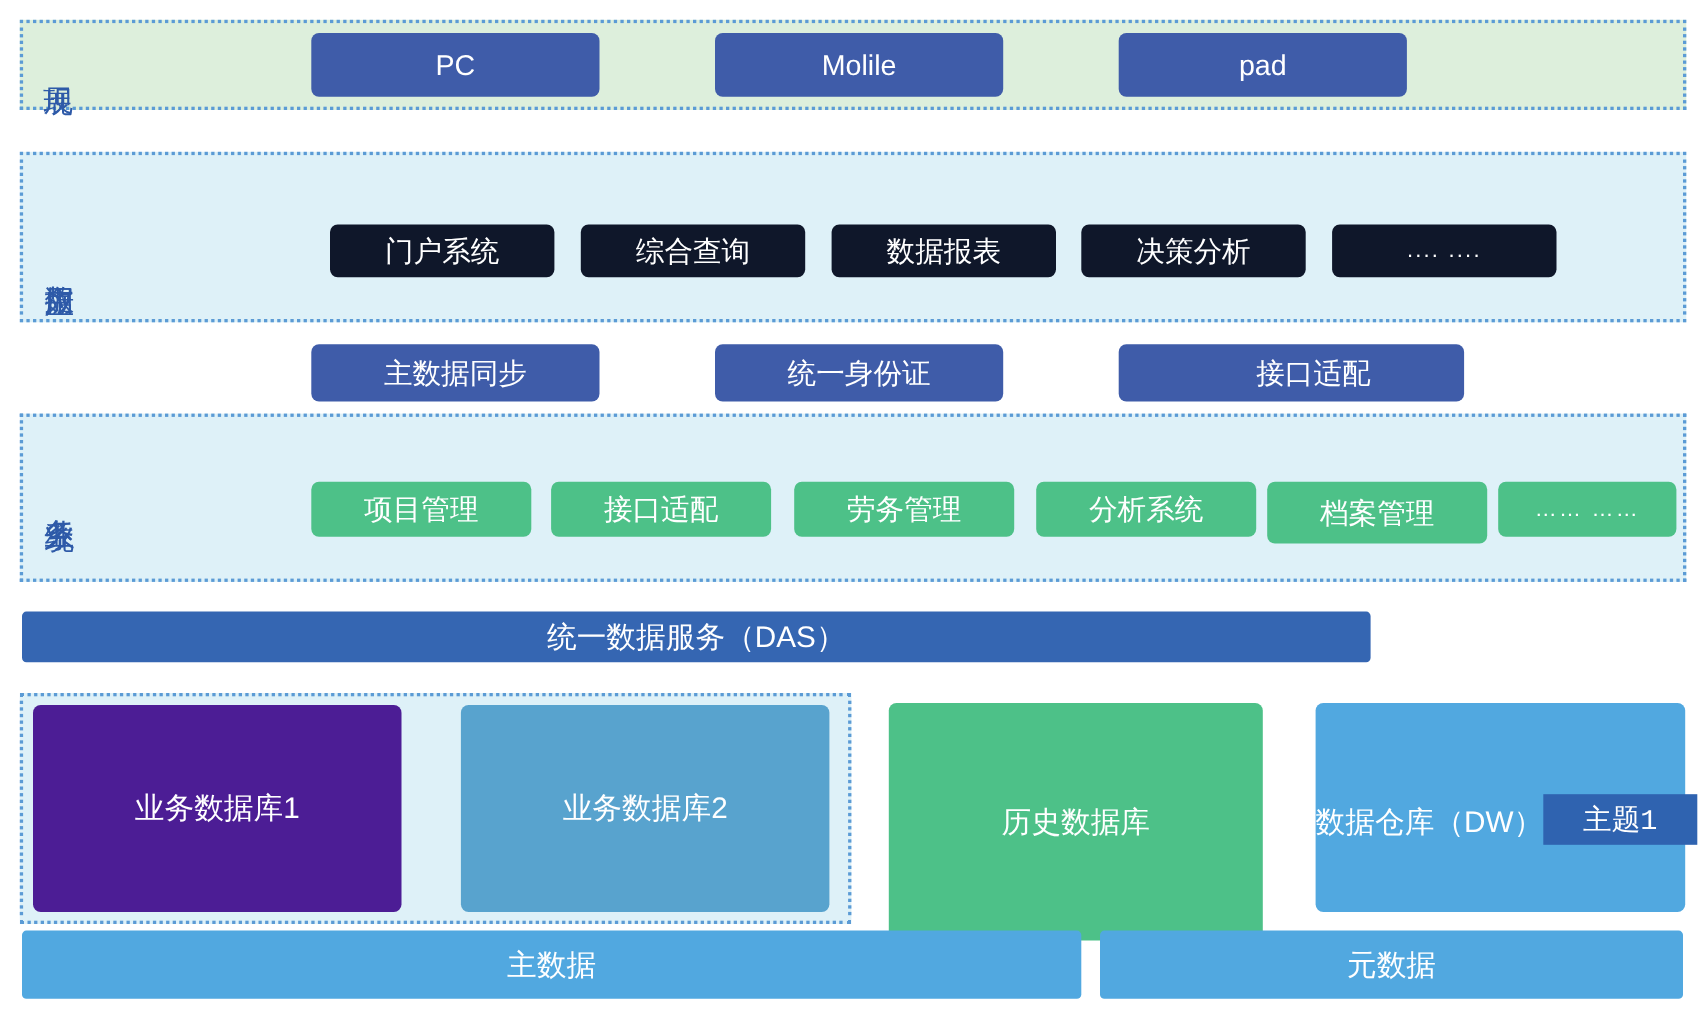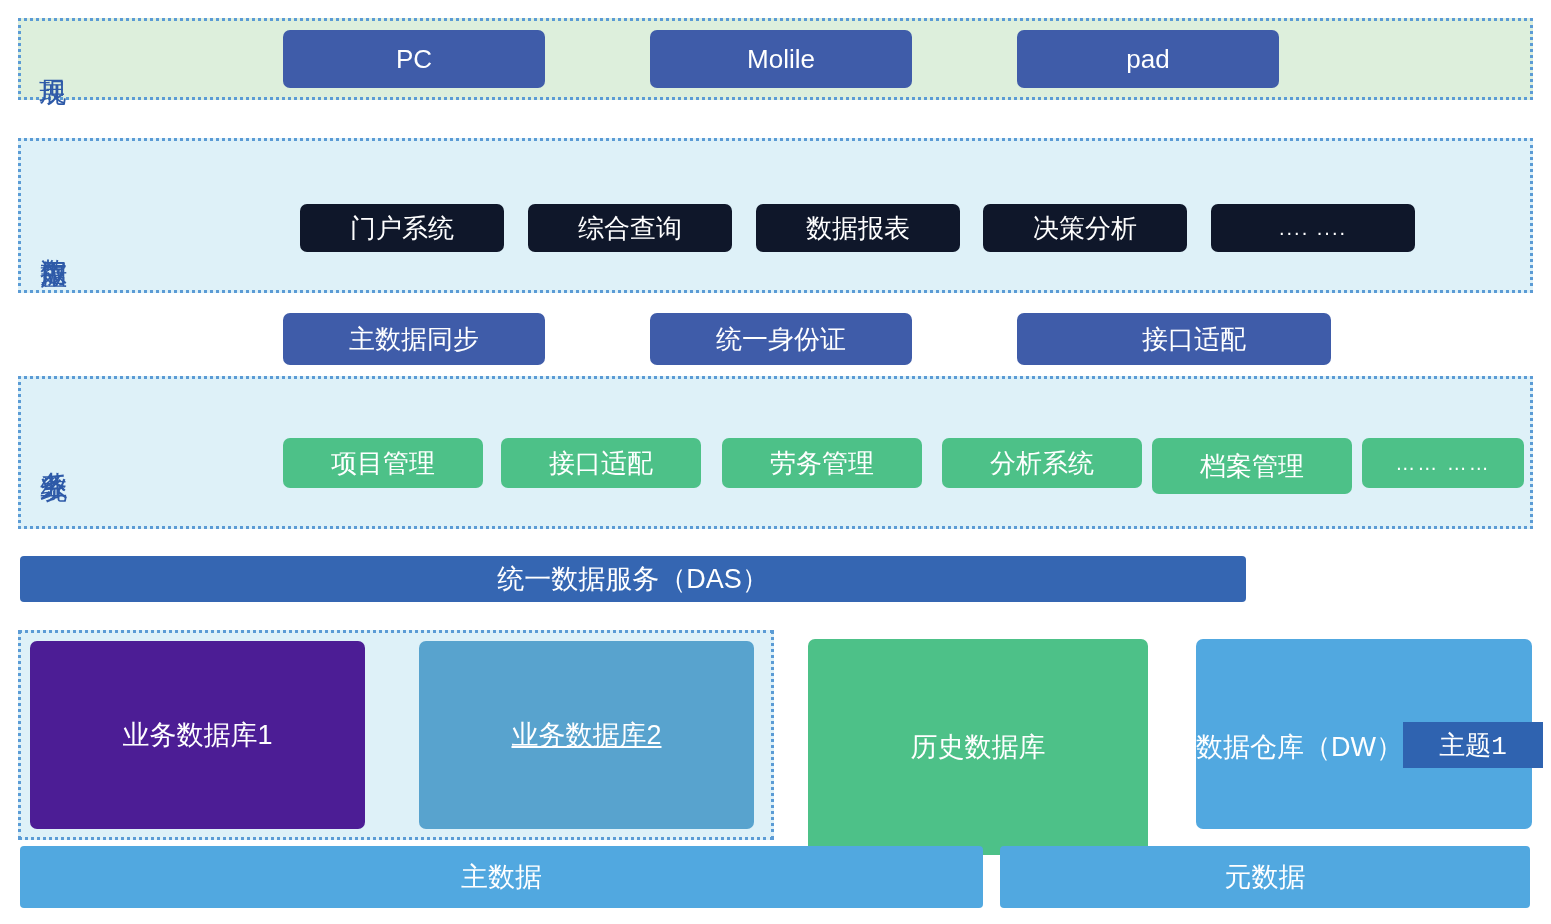--- a/index.html
+++ b/index.html
@@ -179,21 +179,21 @@
   <div class="chip chip-green" style="left:1152px; top:438px; width:200px; height:56px;">档案管理</div>
 
   <div class="chip chip-green chip-dots" style="left:1362px; top:438px; width:162px; height:50px;">…… ……</div>
 
   <div class="bar bar-das" style="left:20px; top:556px; width:1226px; height:46px;">统一数据服务（DAS）</div>
 
   <div id="db-dotted-group" style="left:18px; top:630px; width:756px; height:210px;"></div>
 
   <div class="dbblock db-dark" style="left:30px; top:641px; width:335px; height:188px;">业务数据库1</div>
 
-  <div class="dbblock db-med" style="left:419px; top:641px; width:335px; height:188px;text-decoration:underline;">业务数据库2</div>
+  <div class="dbblock db-med" style="left:419px; top:641px; width:335px; height:188px;">业务数据库2</div>
 
   <div class="dbblock db-green" style="left:808px; top:639px; width:340px; height:216px;">历史数据库</div>
 
   <div id="dw-panel" style="left:1196px; top:639px; width:336px; height:190px;">
     <div id="dw-title">数据仓库（DW）</div>
     <div id="dw-topics">
       <div class="dw-topic">主题1</div>
       <div class="dw-topic">主题2</div>
     </div>
   </div>

